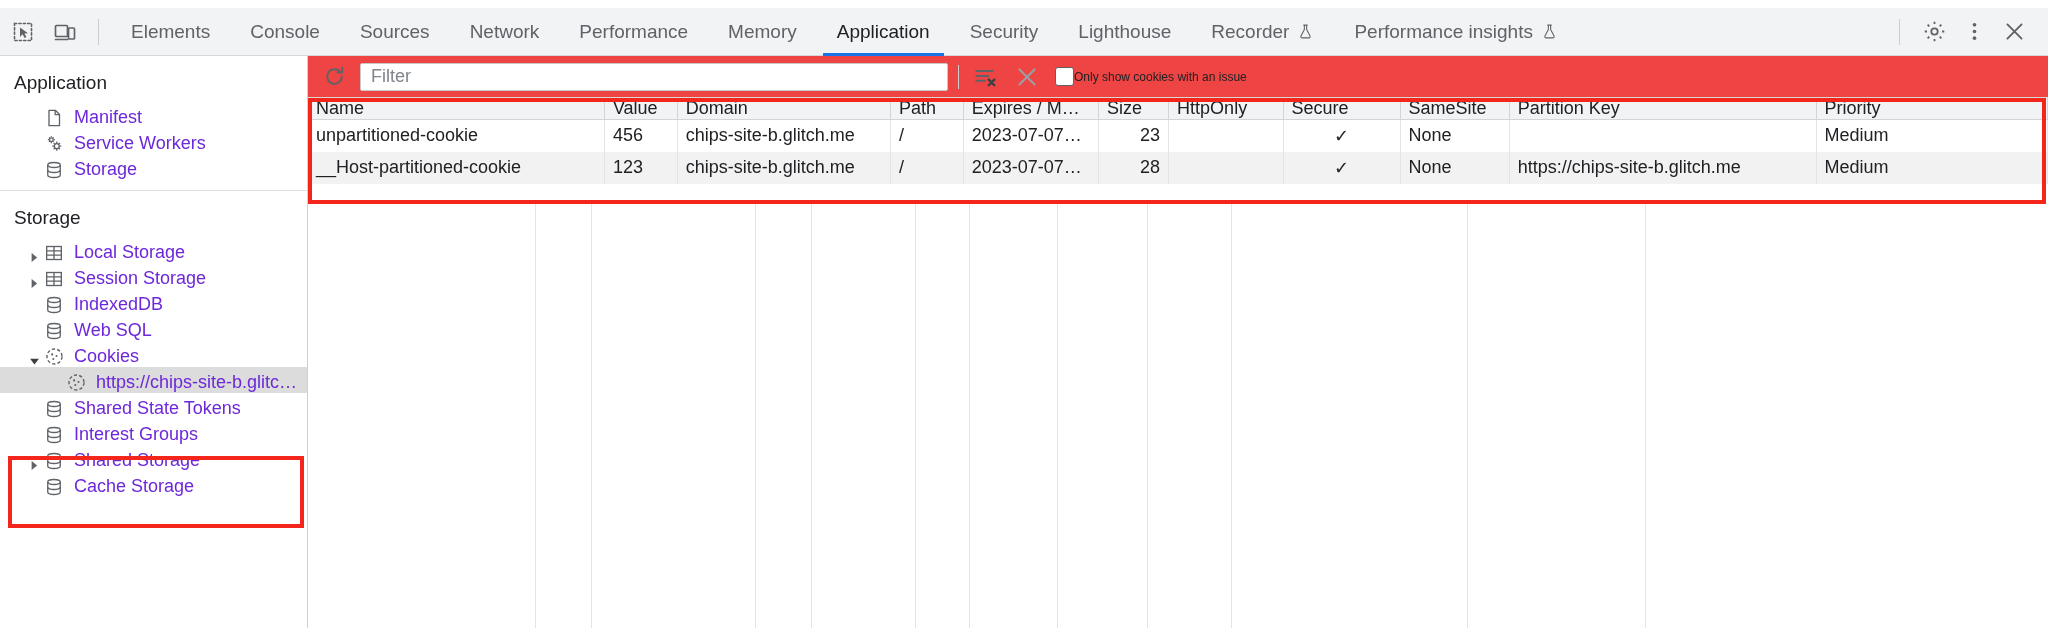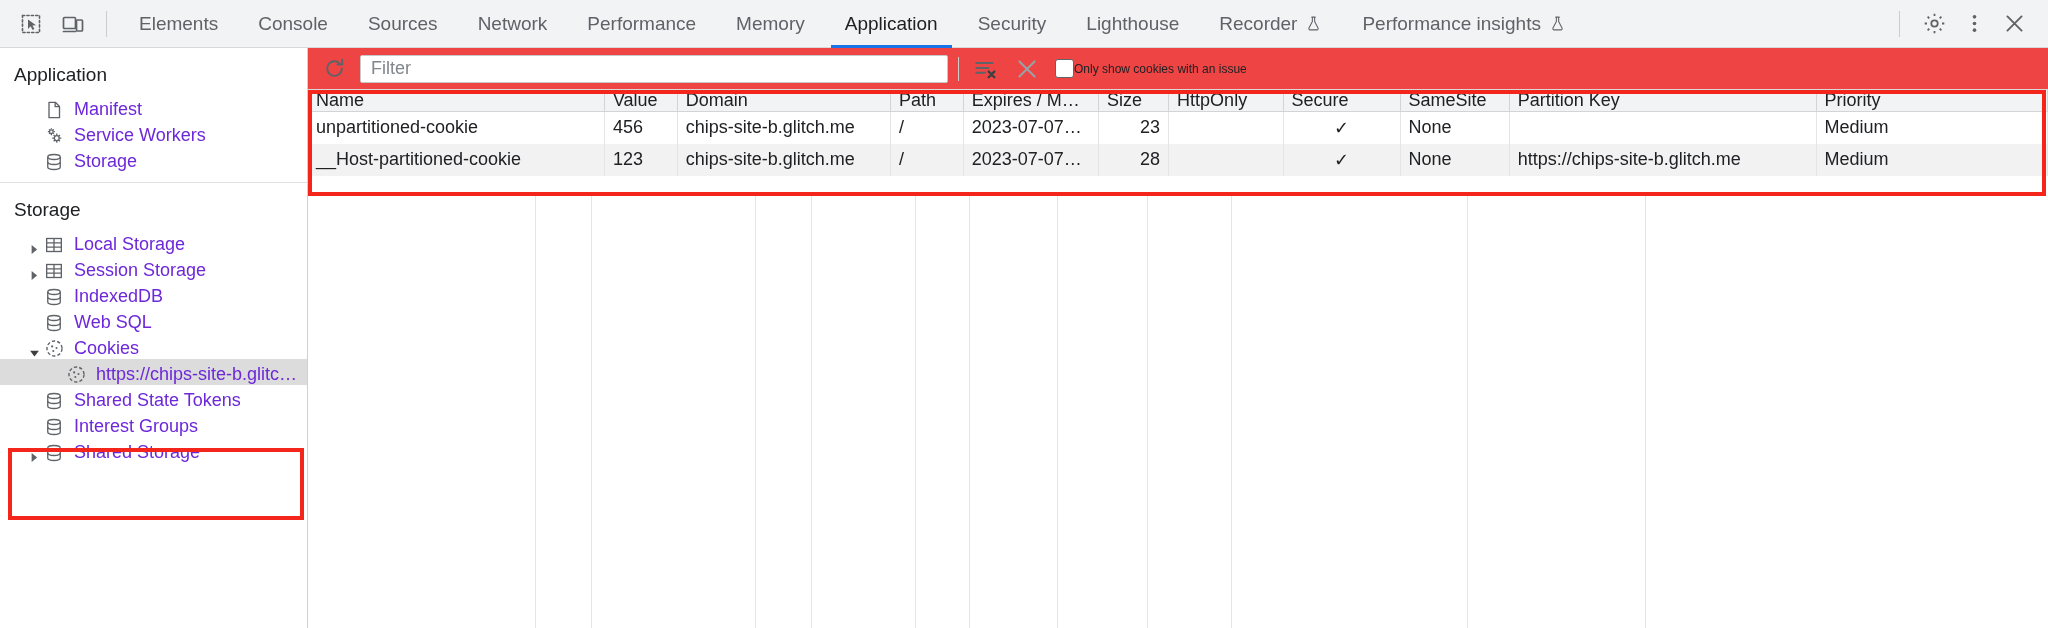--- a/index.html
+++ b/index.html
@@ -16,22 +16,23 @@
     overflow: hidden;
     background: #ffffff;
   }
 
   
   .tabbar {
     display: flex; align-items: center;
     height: 48px;
     background: #f1f3f4;
     border-bottom: 1px solid #d8d8d8;
-    padding-left: 10px;
+    padding-left: 2px;
     position: relative;
+    margin-top: 8px;
   }
   .tb-icon {
     width: 42px; height: 42px;
     display: flex; align-items: center; justify-content: center;
     flex: 0 0 auto;
     cursor: pointer;
   }
   .tb-sep {
     width: 1px; height: 26px; background: #cdcdcd;
     margin: 0 12px; flex: 0 0 auto;
@@ -498,20 +499,33 @@
               <span class="sb-ico">
                 <svg width="20" height="20" viewBox="0 0 24 24">
                   <g fill="none" stroke="#5f6368" stroke-width="1.6">
                     <ellipse cx="12" cy="6" rx="7.5" ry="3"></ellipse>
                     <path d="M4.5 6v12c0 1.65 3.36 3 7.5 3s7.5-1.35 7.5-3V6"></path>
                     <path d="M4.5 12c0 1.65 3.36 3 7.5 3s7.5-1.35 7.5-3"></path>
                   </g>
                 </svg>
               </span>
               <span class="sb-label">Shared Storage</span>
+            </div>
+            <div class="sb-item indent1">
+              <span class="twisty empty"></span>
+              <span class="sb-ico">
+                <svg width="20" height="20" viewBox="0 0 24 24">
+                  <g fill="none" stroke="#5f6368" stroke-width="1.6">
+                    <ellipse cx="12" cy="6" rx="7.5" ry="3"></ellipse>
+                    <path d="M4.5 6v12c0 1.65 3.36 3 7.5 3s7.5-1.35 7.5-3V6"></path>
+                    <path d="M4.5 12c0 1.65 3.36 3 7.5 3s7.5-1.35 7.5-3"></path>
+                  </g>
+                </svg>
+              </span>
+              <span class="sb-label">Cache Storage</span>
             </div>
           </div>
         </div>
       <div class="hl-cookies"></div>
     </div>
 
     <div class="main">
 
       <div class="filterbar">
         <div class="fb-btn">

